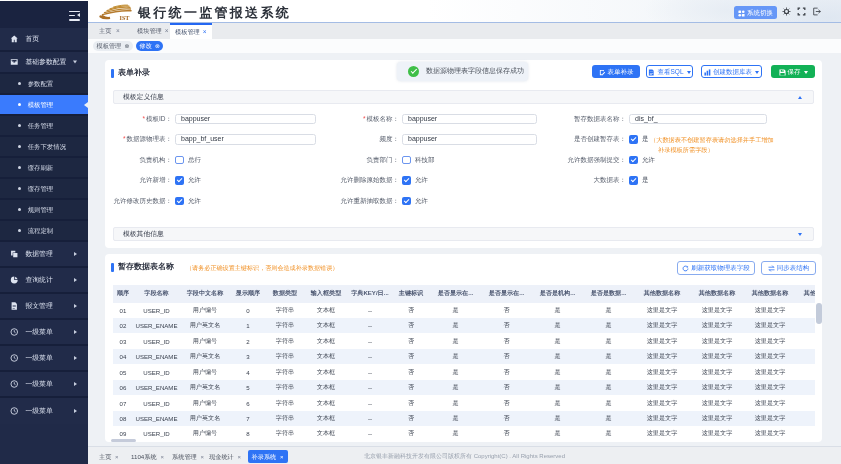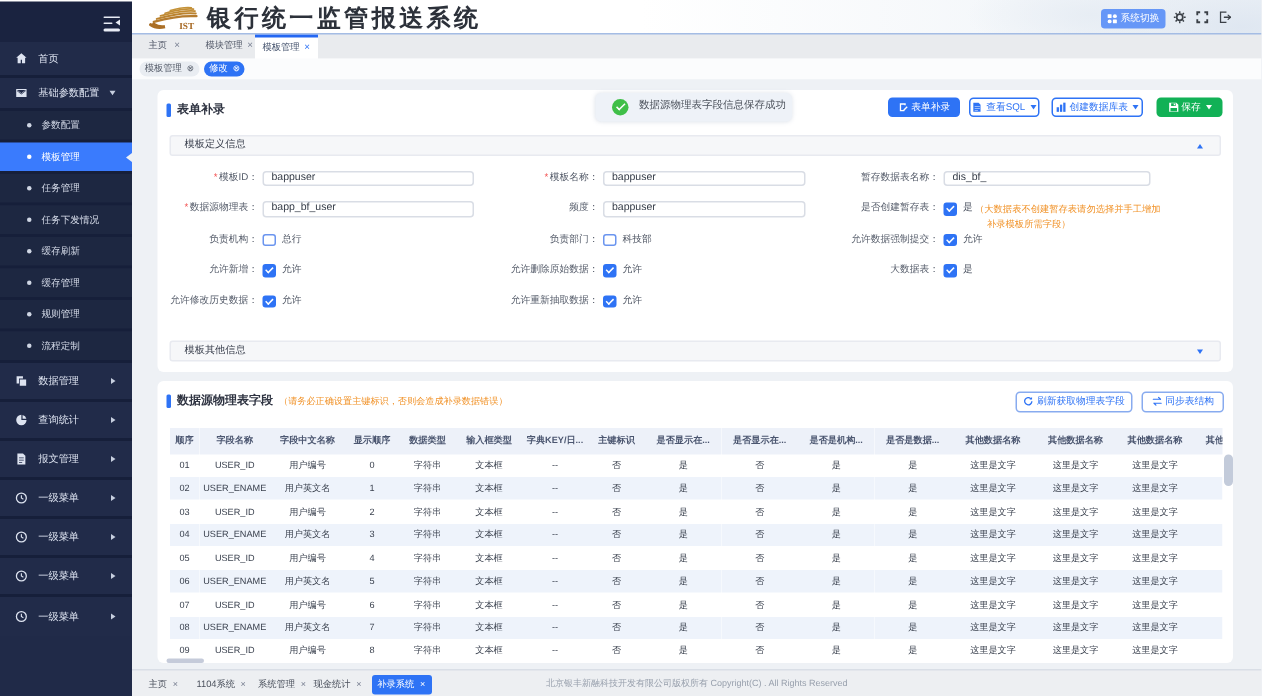--- a/index.html
+++ b/index.html
@@ -25,21 +25,21 @@
 .menu>.mi:last-child{border-bottom:none;}
 .sub.act .dot{background:#fff;}
 #actarrow{position:absolute;left:84px;top:102px;width:0;height:0;border-top:3.2px solid transparent;border-bottom:3.2px solid transparent;border-right:4px solid #eef1f5;}
 
 
 #hdr{position:absolute;left:88px;top:0;width:753px;height:21.5px;background:
  radial-gradient(120px 40px at 640px 10px,#e7edf4 0%,rgba(231,237,244,0) 70%),
  radial-gradient(160px 50px at 740px 18px,#dfe7f1 0%,rgba(223,231,241,0) 75%),
  linear-gradient(90deg,#ffffff 0%,#ffffff 45%,#f4f7fa 78%,#eef2f7 100%);}
 #logo{position:absolute;left:9px;top:2px;width:40px;height:18px;}
-#htitle{position:absolute;left:50px;top:6.5px;font-size:16px;line-height:11px;font-weight:bold;color:#2c313a;letter-spacing:2.3px;white-space:nowrap;}
+#htitle{position:absolute;left:50px;top:6.5px;font-size:13px;line-height:11px;font-weight:bold;color:#2c313a;letter-spacing:2.3px;white-space:nowrap;}
 #sysbtn{position:absolute;left:646px;top:6px;width:43px;height:13px;background:#6697f7;border-radius:2.5px;color:#fff;font-size:6.5px;line-height:13px;text-align:center;}
 #sysbtn svg{vertical-align:-1.5px;margin-right:2px;}
 .hico{position:absolute;top:7px;width:9px;height:9px;}
 
 
 #tabrow{position:absolute;left:88px;top:21.5px;width:753px;height:17px;background:#e9ebee;border-top:1px solid #a4bce4;}
 .ttab{position:absolute;top:0;height:16px;font-size:6.2px;color:#4e5565;line-height:16px;white-space:nowrap;}
 .ttab .x{color:#7a8193;font-size:6.5px;margin-left:3px;}
 .ttab.on{background:#fff;border-top:2px solid #2467f2;line-height:14px;color:#42506b;height:17px;}
 .ttab.on .x{color:#2e73f5;}
@@ -359,21 +359,21 @@
         <div class="flab" style="top:130.75px;right:423px">允许重新抽取数据：</div>
         <div class="fck c" style="top:136.55px;left:297px"></div>
         <div class="fcl" style="top:130.75px;left:310px">允许</div>
       </div>
 
     <div class="secbar" style="top:167px">模板其他信息<span class="scar dn"></span></div>
   </div>
 
   <div class="card" id="card2">
     <div class="bart" style="left:6px;top:8.5px"></div>
-    <div class="ctit" style="left:13px;top:7px">数据源物理表字段</div>
+    <div class="ctit" style="left:13px;top:7px">暂存数据表名称</div>
     <div class="onote" style="left:81px;top:8.5px;font-size:6.1px">（请务必正确设置主键标识，否则会造成补录数据错误）</div>
     <div class="b2" style="left:572px;width:78px"><svg width="7" height="7" viewBox="0 0 16 16">
           <path fill="none" stroke="#2e73f5" stroke-width="2" d="M13.5 8a5.5 5.5 0 1 1-1.6-3.9"></path>
           <path fill="#2e73f5" d="M13.8 1.5v4h-4z"></path>
         </svg>刷新获取物理表字段</div>
     <div class="b2" style="left:656px;width:55px"><svg width="7" height="7" viewBox="0 0 16 16">
           <g fill="none" stroke="#2e73f5" stroke-width="1.8" stroke-linecap="round" stroke-linejoin="round">
             <path d="M2 5h11M10 2l3 3M14 11H3M6 14l-3-3"></path>
           </g>
         </svg>同步表结构</div>

